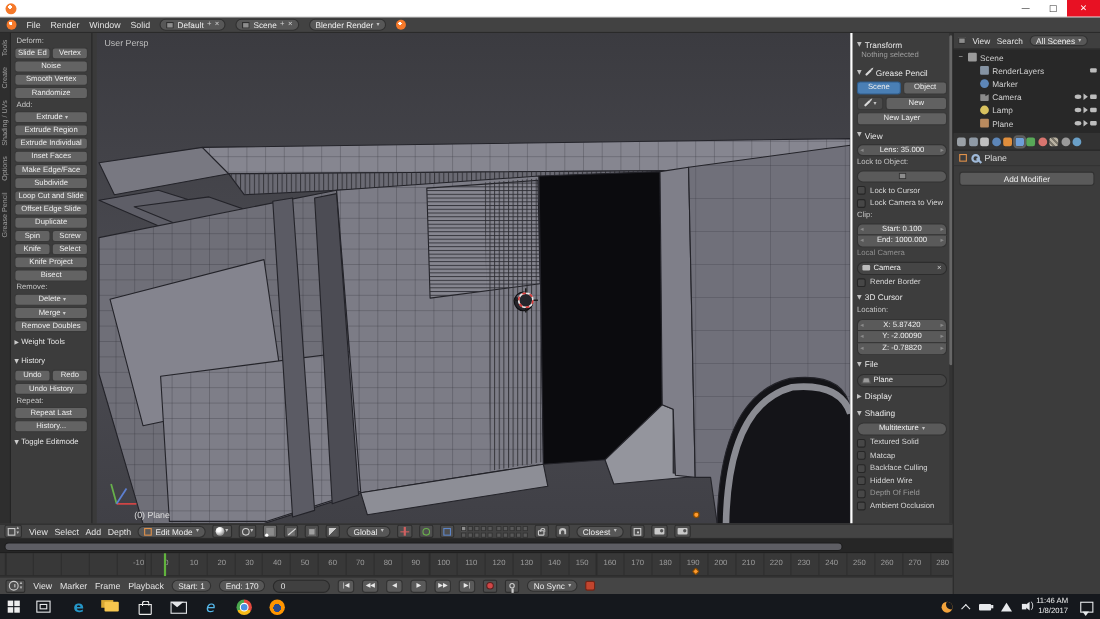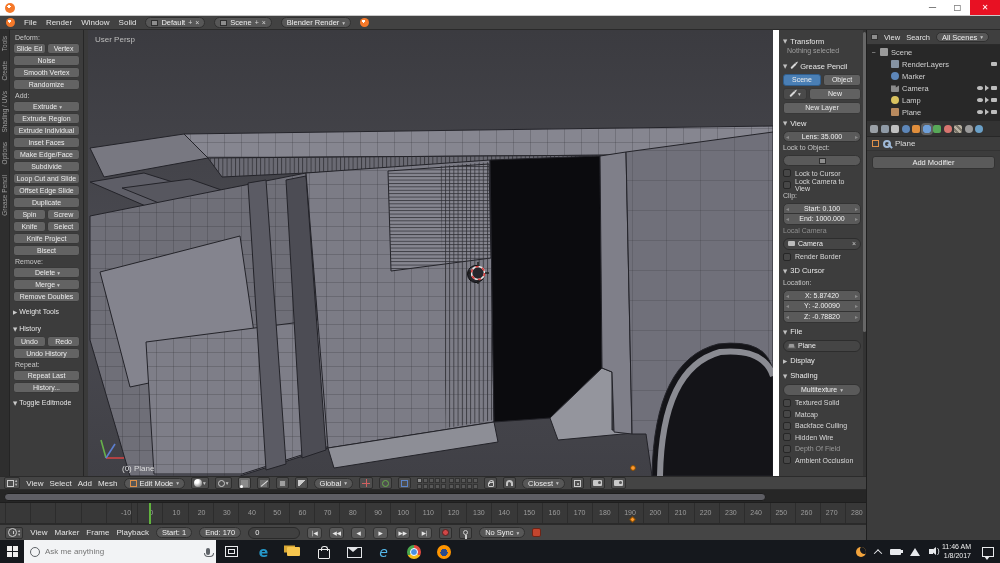--- a/index.html
+++ b/index.html
@@ -70,21 +70,21 @@
   .lock{width:6px;height:5px;border:1px solid #ccc;border-radius:1px;position:relative;margin-top:3px}
   .lock::before{content:"";position:absolute;left:0.5px;top:-3px;width:3px;height:3px;border:1px solid #ccc;border-bottom:none;border-radius:3px 3px 0 0}
   .magnet{width:7px;height:6px;border:2px solid #c4c4c4;border-bottom:none;border-radius:6px 6px 0 0}
   .snapt{width:7px;height:7px;border:1px solid #ccc;position:relative}
   .snapt::after{content:"";position:absolute;left:2px;top:2px;width:2px;height:2px;background:#ccc;border-radius:50%}
   .camic{width:9px;height:6px;background:#c9c9c9;position:relative;border-radius:1px}
   .camic::after{content:"";position:absolute;right:1px;top:1px;width:3px;height:3px;background:#555;border-radius:50%}
   .edarr{display:inline-flex;flex-direction:column;line-height:4px;font-size:4.5px;color:#bbb}
 
   
-  #npanel{left:773px;top:30px;width:93px;height:446px;background:#3d3d3d;border-left:6px solid #ffffff;padding:2px 5px 0 4px;overflow:hidden}
+  #npanel{left:773px;top:30px;width:93px;height:446px;background:#3d3d3d;border-left:2px solid #ffffff;padding:2px 5px 0 4px;overflow:hidden}
   .np-h{display:flex;align-items:center;gap:3px;height:12px;margin-top:3px;color:#e8e8e8;font-size:7.5px}
   .np-h .tri{font-family:"DejaVu Sans",sans-serif;font-size:5.5px;color:#c0c0c0}
   .np-note{color:#9f9f9f;font-size:7px;height:10px;padding-left:4px}
   .np-row{display:flex;gap:2px;margin:2px 0}
   .np-btn{flex:1;background:#616161;border:1px solid #383838;border-radius:3px;height:12px;line-height:10px;text-align:center;font-size:7px;color:#ececec}
   .np-btn.sel{background:#4a7fb5;border-color:#2f5d8c}
   .np-btn.icon-btn{flex:0 0 24px;background:#4a4a4a;display:flex;align-items:center;justify-content:center;gap:2px}
   .pencil{width:7px;height:2px;background:#d8d8d8;transform:rotate(-45deg);border-radius:1px;position:relative}
   .pencil::after{content:"";position:absolute;right:-3px;top:-0.5px;border-left:3px solid #d8d8d8;border-top:1.5px solid transparent;border-bottom:1.5px solid transparent}
   .np-field{position:relative;background:#5a5a5a;border:1px solid #333;border-radius:7px;height:11px;line-height:9px;text-align:center;font-size:7px;color:#f0f0f0;margin:2px 0;overflow:hidden}
@@ -663,21 +663,21 @@
     </div>
   </div>
 
   <div id="v3dheader" class="abs">
     <span class="icbtn">
         <span class="cube-ic"></span>
         <span class="edarr g">▴<br>▾</span>
       </span>
     <span class="contents">
       
-    <span class="hmenu">View</span><span class="hmenu">Select</span><span class="hmenu">Add</span><span class="hmenu">Mesh</span></span>
+    <span class="hmenu">View</span><span class="hmenu">Select</span><span class="hmenu">Add</span><span class="hmenu">Depth</span></span>
     <span class="pill">
         <span class="ocube"></span>
         <span>Edit Mode</span>
         <span class="dd">▾</span>
       </span>
     <span class="icbtn">
         <span class="sphere"></span>
         <span class="dd">▾</span>
       </span>
     <span class="icbtn">
@@ -831,25 +831,20 @@
 
   <div id="taskbar" class="abs">
     <span class="start">
         <span class="grid">
           <i></i>
           <i></i>
           <i></i>
           <i></i>
         </span>
       </span>
-    <span id="searchbox">
-      <span class="cring"></span>
-      <input placeholder="Ask me anything" style="">
-      <span class="mic"></span>
-    </span>
     <span class="tv"></span>
     <span class="apps">
 
     <span class="appic i-edge"></span>
         <span class="appic i-folder"></span>
         <span class="appic i-store"></span>
         <span class="appic i-mail"></span>
         <span class="appic i-ie"></span>
         <span class="appic i-chrome"></span>
         <span class="appic i-firefox"></span>

